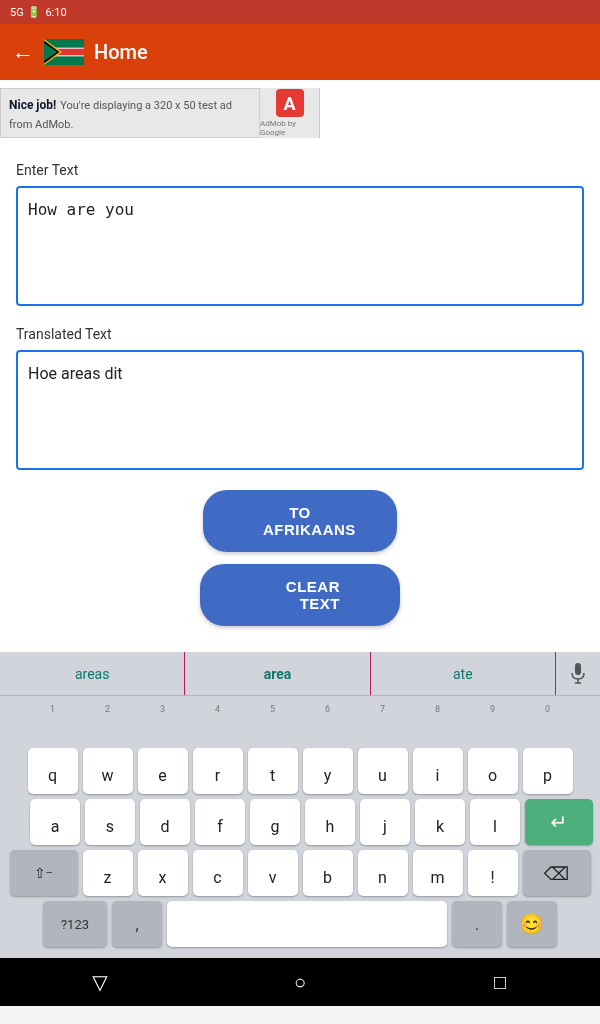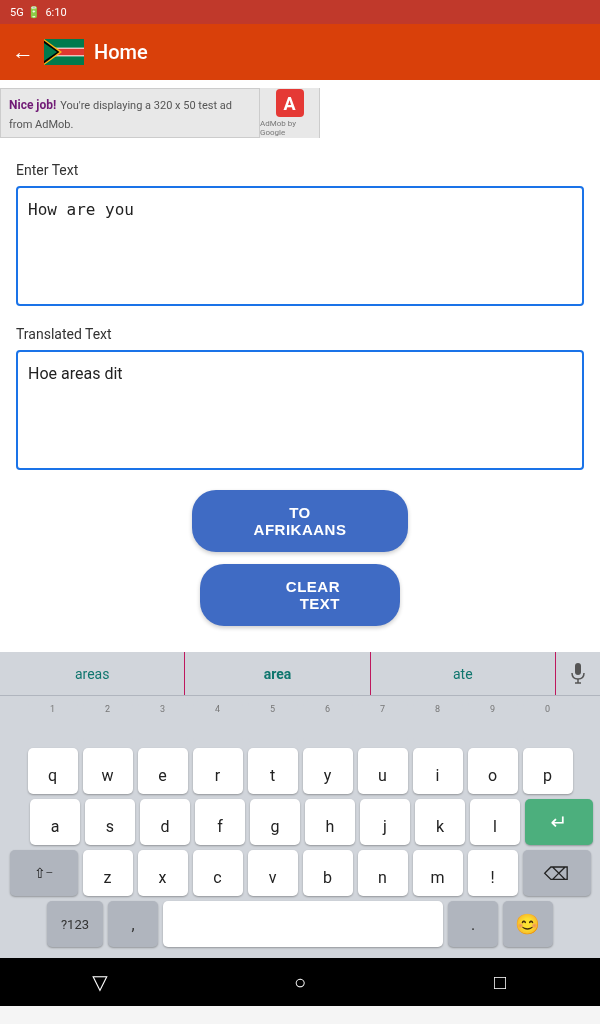--- a/index.html
+++ b/index.html
@@ -55,21 +55,21 @@
       height: 50px;
       background: #e8e8e8;
       display: flex;
       align-items: center;
       border: 1px solid #ccc;
     }
     .ad-text-area {
       flex: 1;
       padding: 4px 8px;
     }
-    .ad-nice { font-weight: bold; font-size: 12px; color: #701a75; }
+    .ad-nice { font-weight: bold; font-size: 12px; color: #0f172a; }
     .ad-desc { font-size: 11px; color: #555; }
     .ad-logo {
       width: 60px;
       height: 50px;
       background: #e8e8e8;
       display: flex;
       flex-direction: column;
       align-items: center;
       justify-content: center;
       border-left: 1px solid #ccc;
@@ -139,21 +139,21 @@
     .btn-translate {
       background: #3f6bc4;
       color: white;
       border: none;
       border-radius: 24px;
       padding: 14px 60px;
       font-size: 15px;
       font-weight: 600;
       letter-spacing: 0.5px;
       cursor: pointer;
-      width: 216px;
+      width: 194px;
       text-align: center;
       box-shadow: 0 2px 4px rgba(0,0,0,0.2);
     }
 
     .btn-clear {
       background: #3f6bc4;
       color: white;
       border: none;
       border-radius: 24px;
       padding: 14px 60px;
@@ -269,21 +269,21 @@
 
     
     .bottom-row {
       display: flex;
       justify-content: center;
       gap: 5px;
       padding: 5px;
       align-items: center;
     }
     .key-special {
-      width: 56px;
+      width: 64px;
       height: 46px;
       background: #b0b5be;
       border-radius: 5px;
       display: flex;
       align-items: center;
       justify-content: center;
       font-size: 13px;
       color: #333;
       cursor: pointer;
       box-shadow: 0 1px 2px rgba(0,0,0,0.3);

